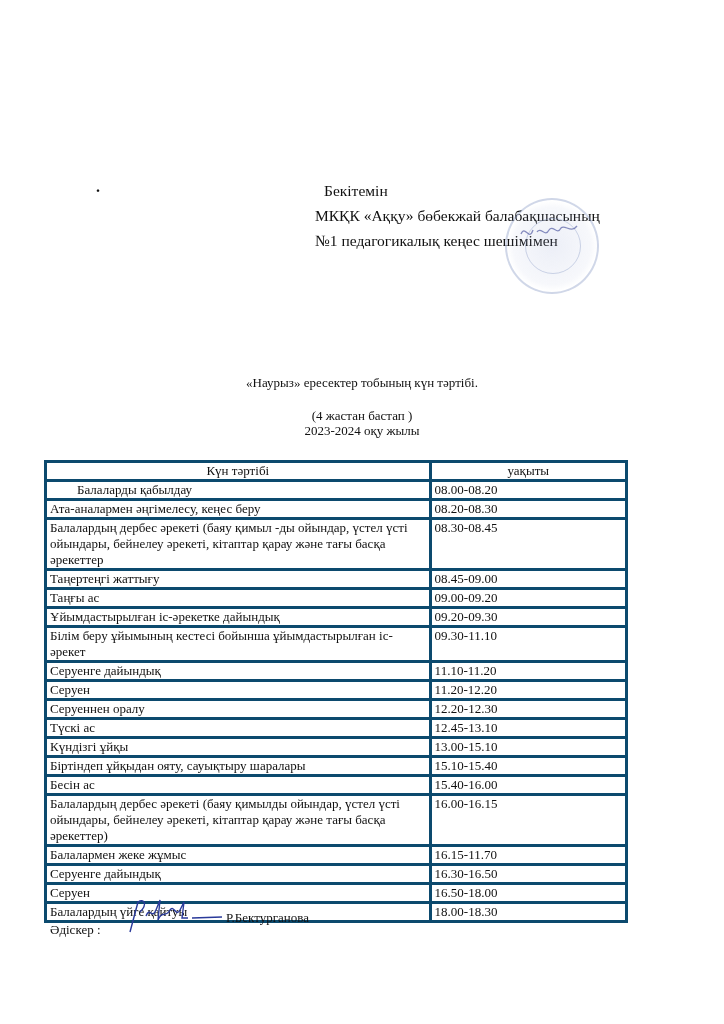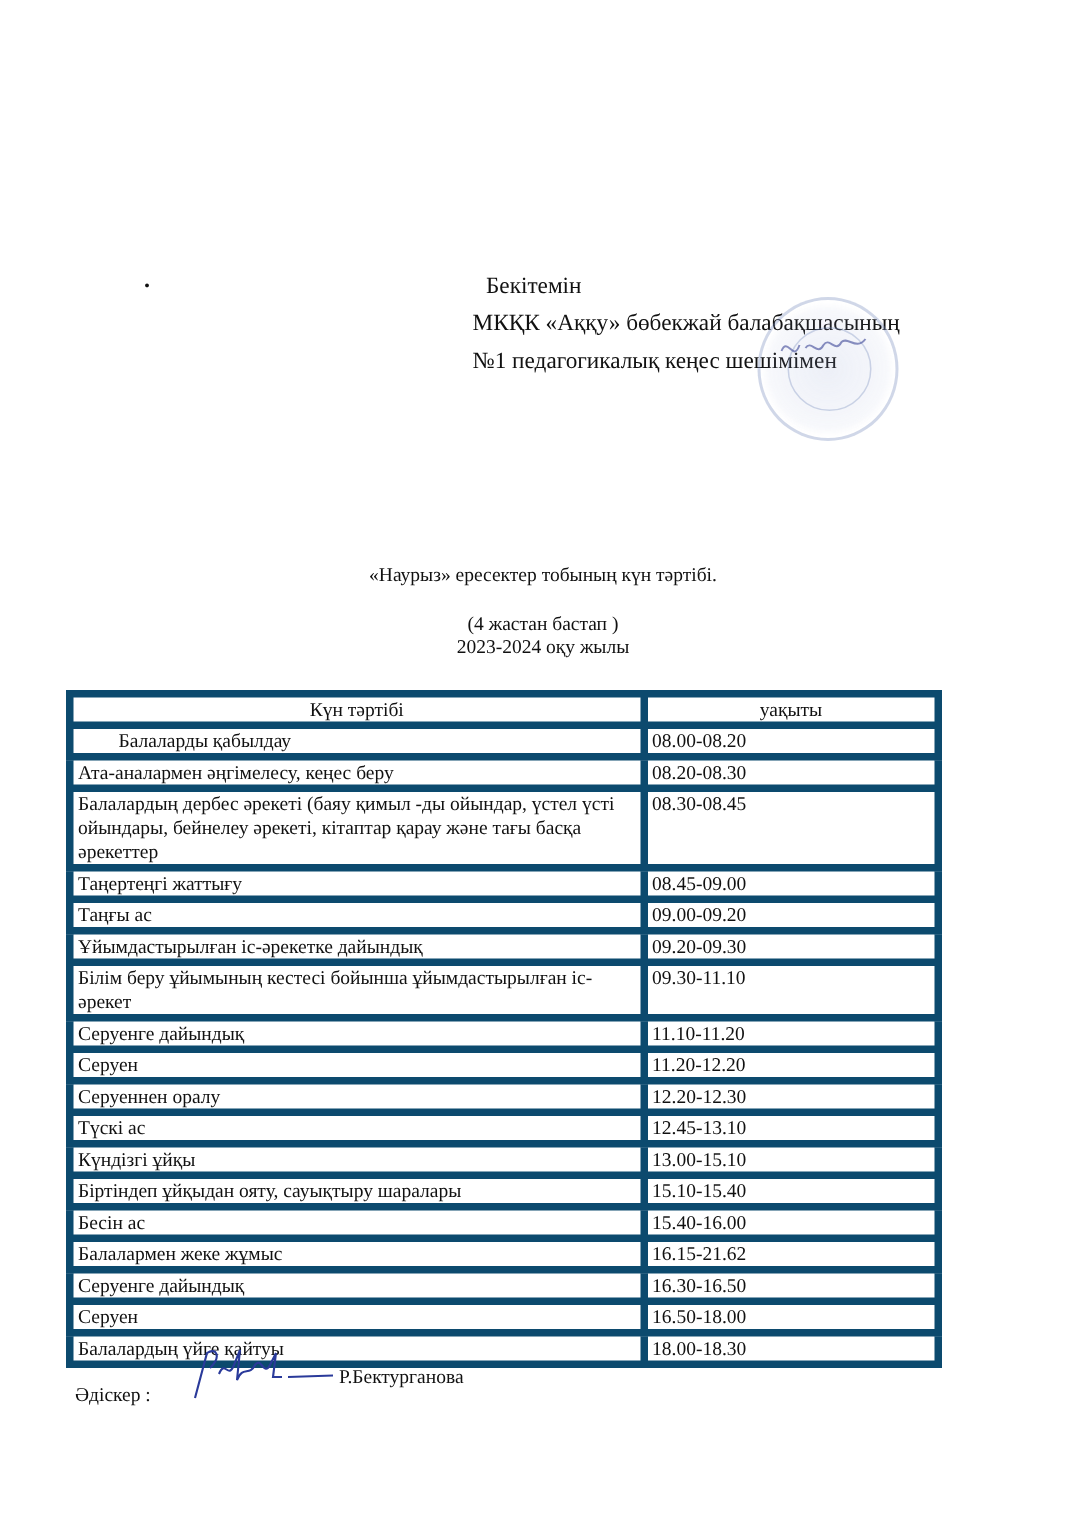--- a/index.html
+++ b/index.html
@@ -25,21 +25,21 @@
       position: absolute; left: 8px; top: 20px; width: 70px; height: 30px;
     }
     .title-block { position: absolute; left: 0; width: 724px; text-align: center; font-size: 13px; }
     .t1 { top: 375px; }
     .t2 { top: 408px; line-height: 15px; }
     table.schedule {
       position: absolute; left: 44px; top: 460px; width: 584px;
       border-collapse: collapse; font-size: 13px; line-height: 16px;
     }
     table.schedule td, table.schedule th {
-      border: 5px solid #0c4a6e; padding: 0 3px; vertical-align: top; font-weight: normal;
+      border: 3px solid #0c4a6e; padding: 0 3px; vertical-align: top; font-weight: normal;
     }
     table.schedule th { text-align: center; height: 16px; }
     table.schedule td.activity { width: 372px; }
     table.schedule td.time { width: 200px; }
     td.indent { padding-left: 30px !important; }
     .footer { position: absolute; left: 50px; top: 906px; font-size: 13px; }
     .footer .label { position: absolute; left: 0; top: 16px; white-space: nowrap; }
     .footer .sig { position: absolute; left: 72px; top: -10px; width: 110px; height: 40px; }
     .footer .name { position: absolute; left: 176px; top: 4px; white-space: nowrap; }
   </style>
@@ -125,22 +125,26 @@
       </tr>
       <tr>
         <td class="activity">Біртіндеп ұйқыдан ояту, сауықтыру шаралары</td>
         <td class="time">15.10-15.40</td>
       </tr>
       <tr>
         <td class="activity">Бесін ас</td>
         <td class="time">15.40-16.00</td>
       </tr>
       <tr>
+        <td class="activity">Балалардың дербес әрекеті (баяу қимылды ойындар, үстел үсті ойындары, бейнелеу әрекеті, кітаптар қарау және тағы басқа әрекеттер)</td>
+        <td class="time">16.00-16.15</td>
+      </tr>
+      <tr>
         <td class="activity">Балалармен жеке жұмыс</td>
-        <td class="time">16.15-21.62</td>
+        <td class="time">16.15-11.70</td>
       </tr>
       <tr>
         <td class="activity">Серуенге дайындық</td>
         <td class="time">16.30-16.50</td>
       </tr>
       <tr>
         <td class="activity">Серуен</td>
         <td class="time">16.50-18.00</td>
       </tr>
       <tr>

